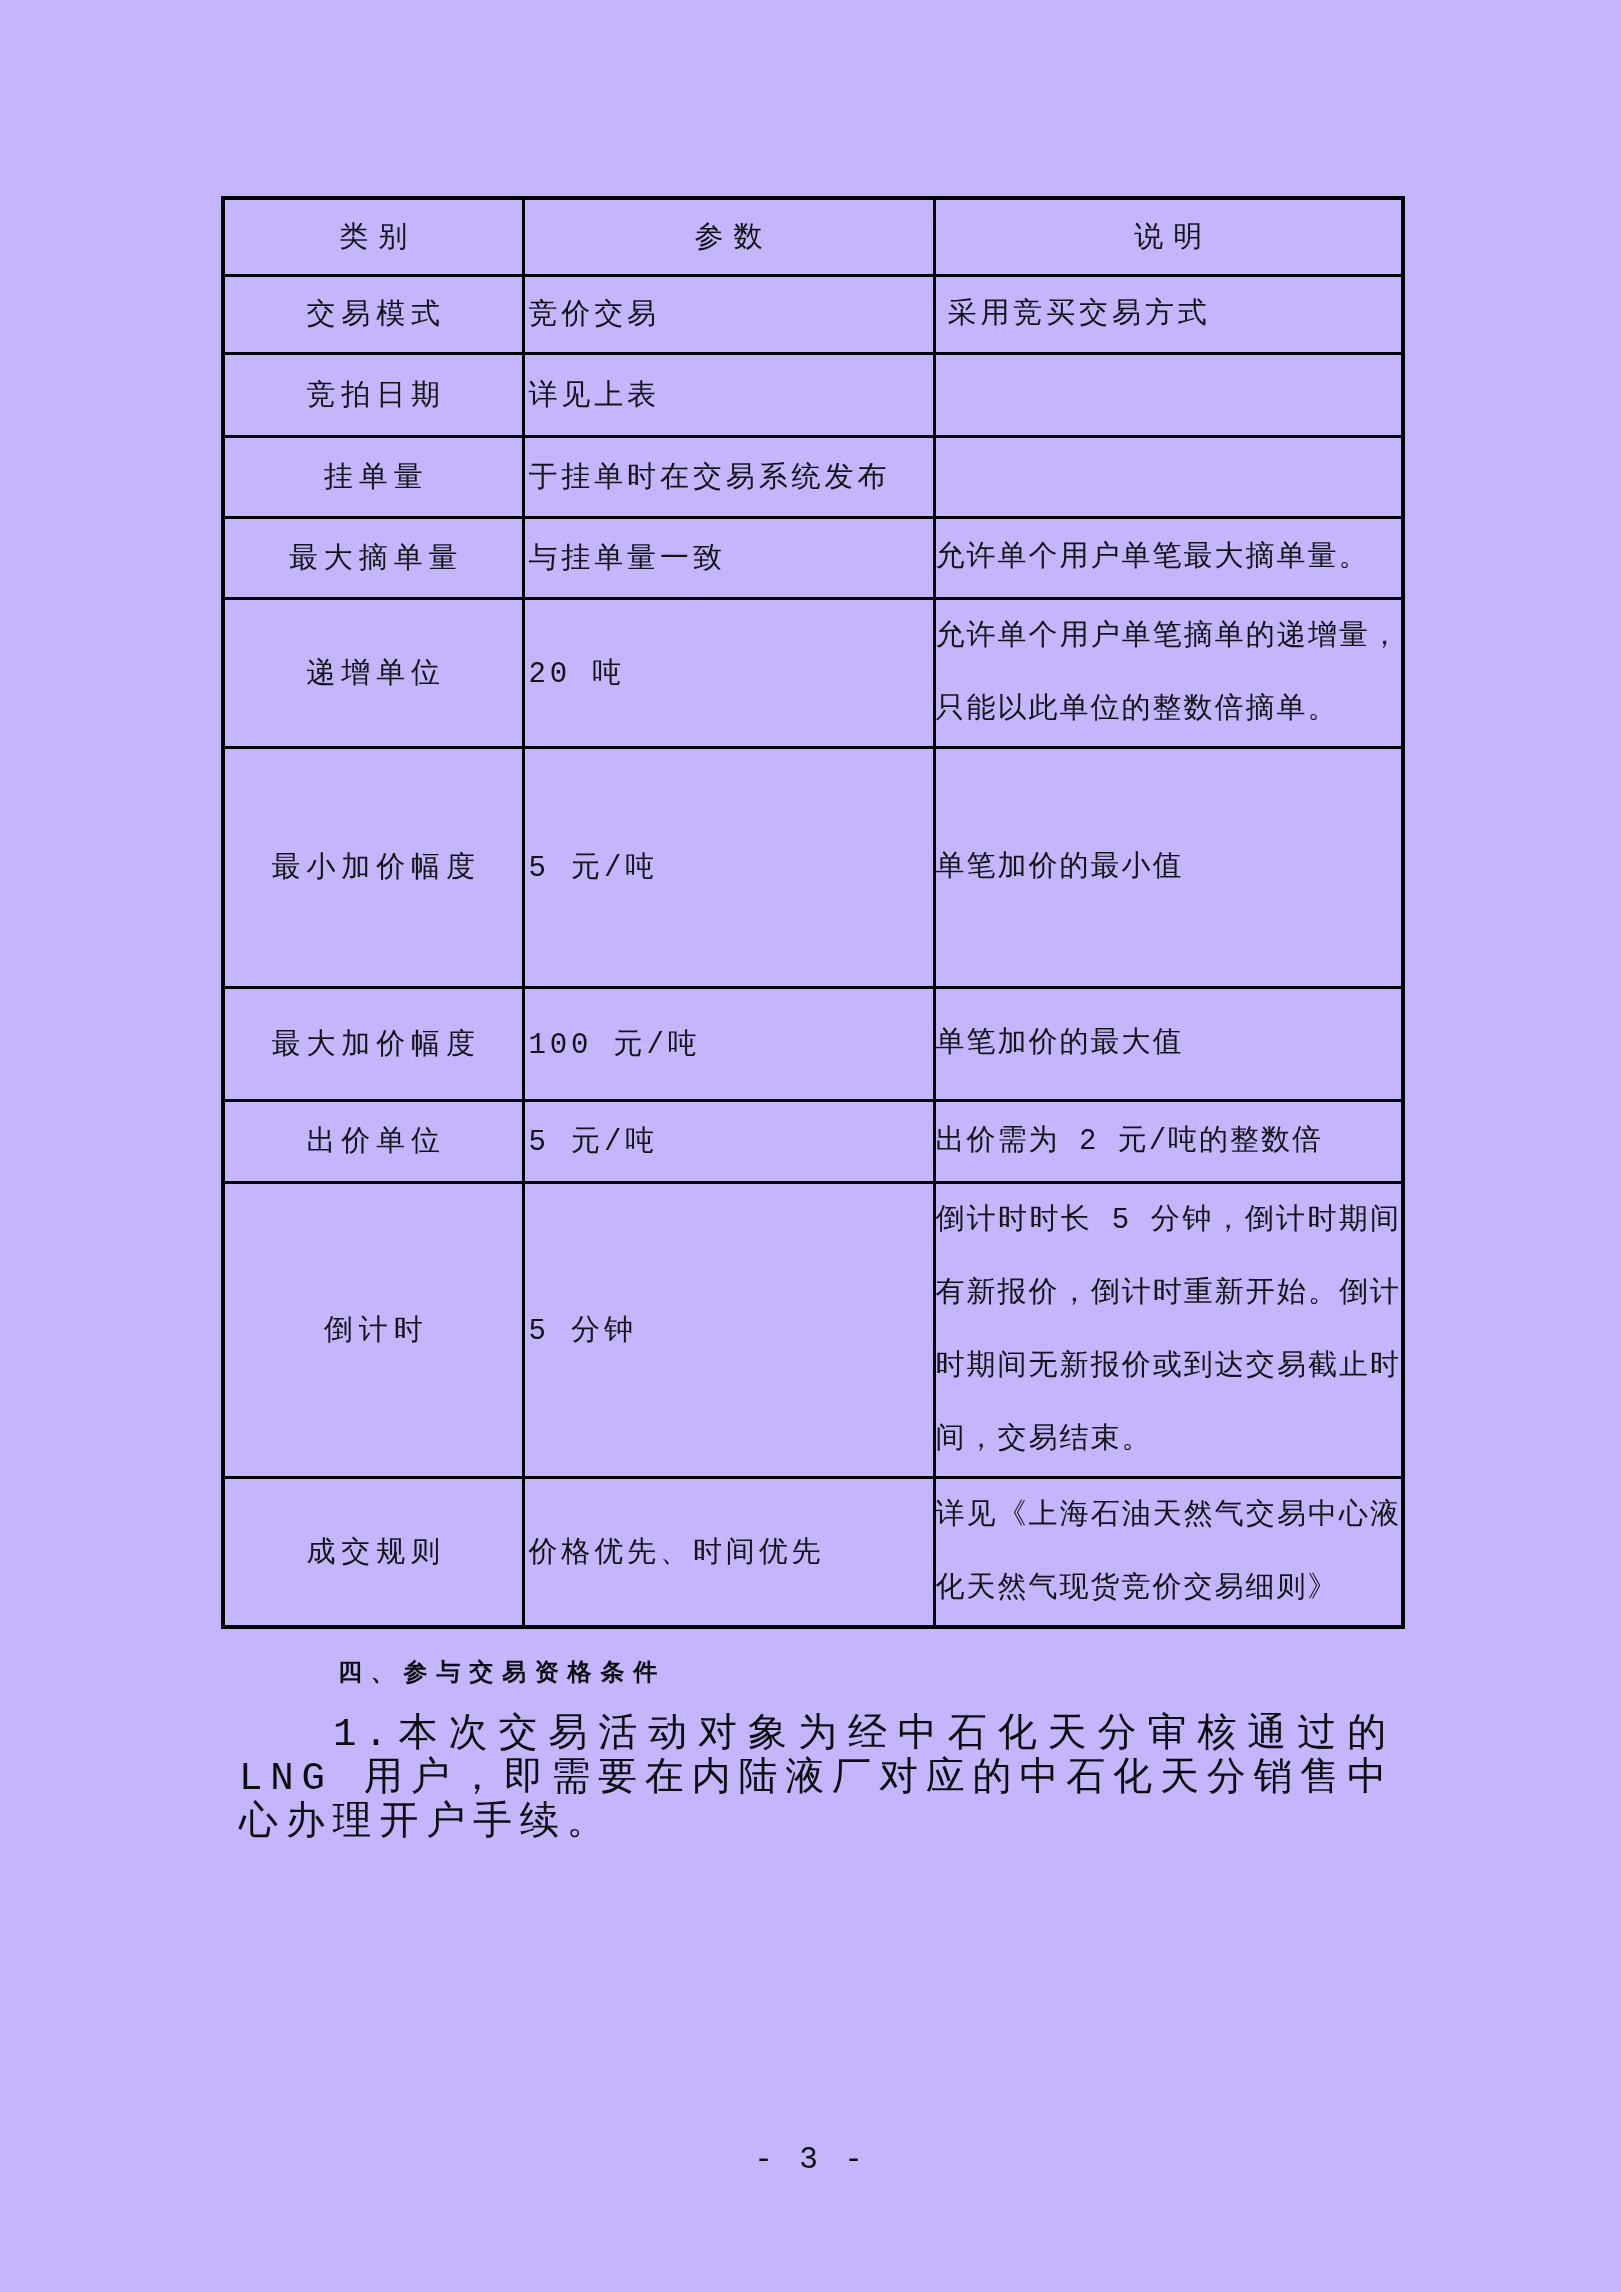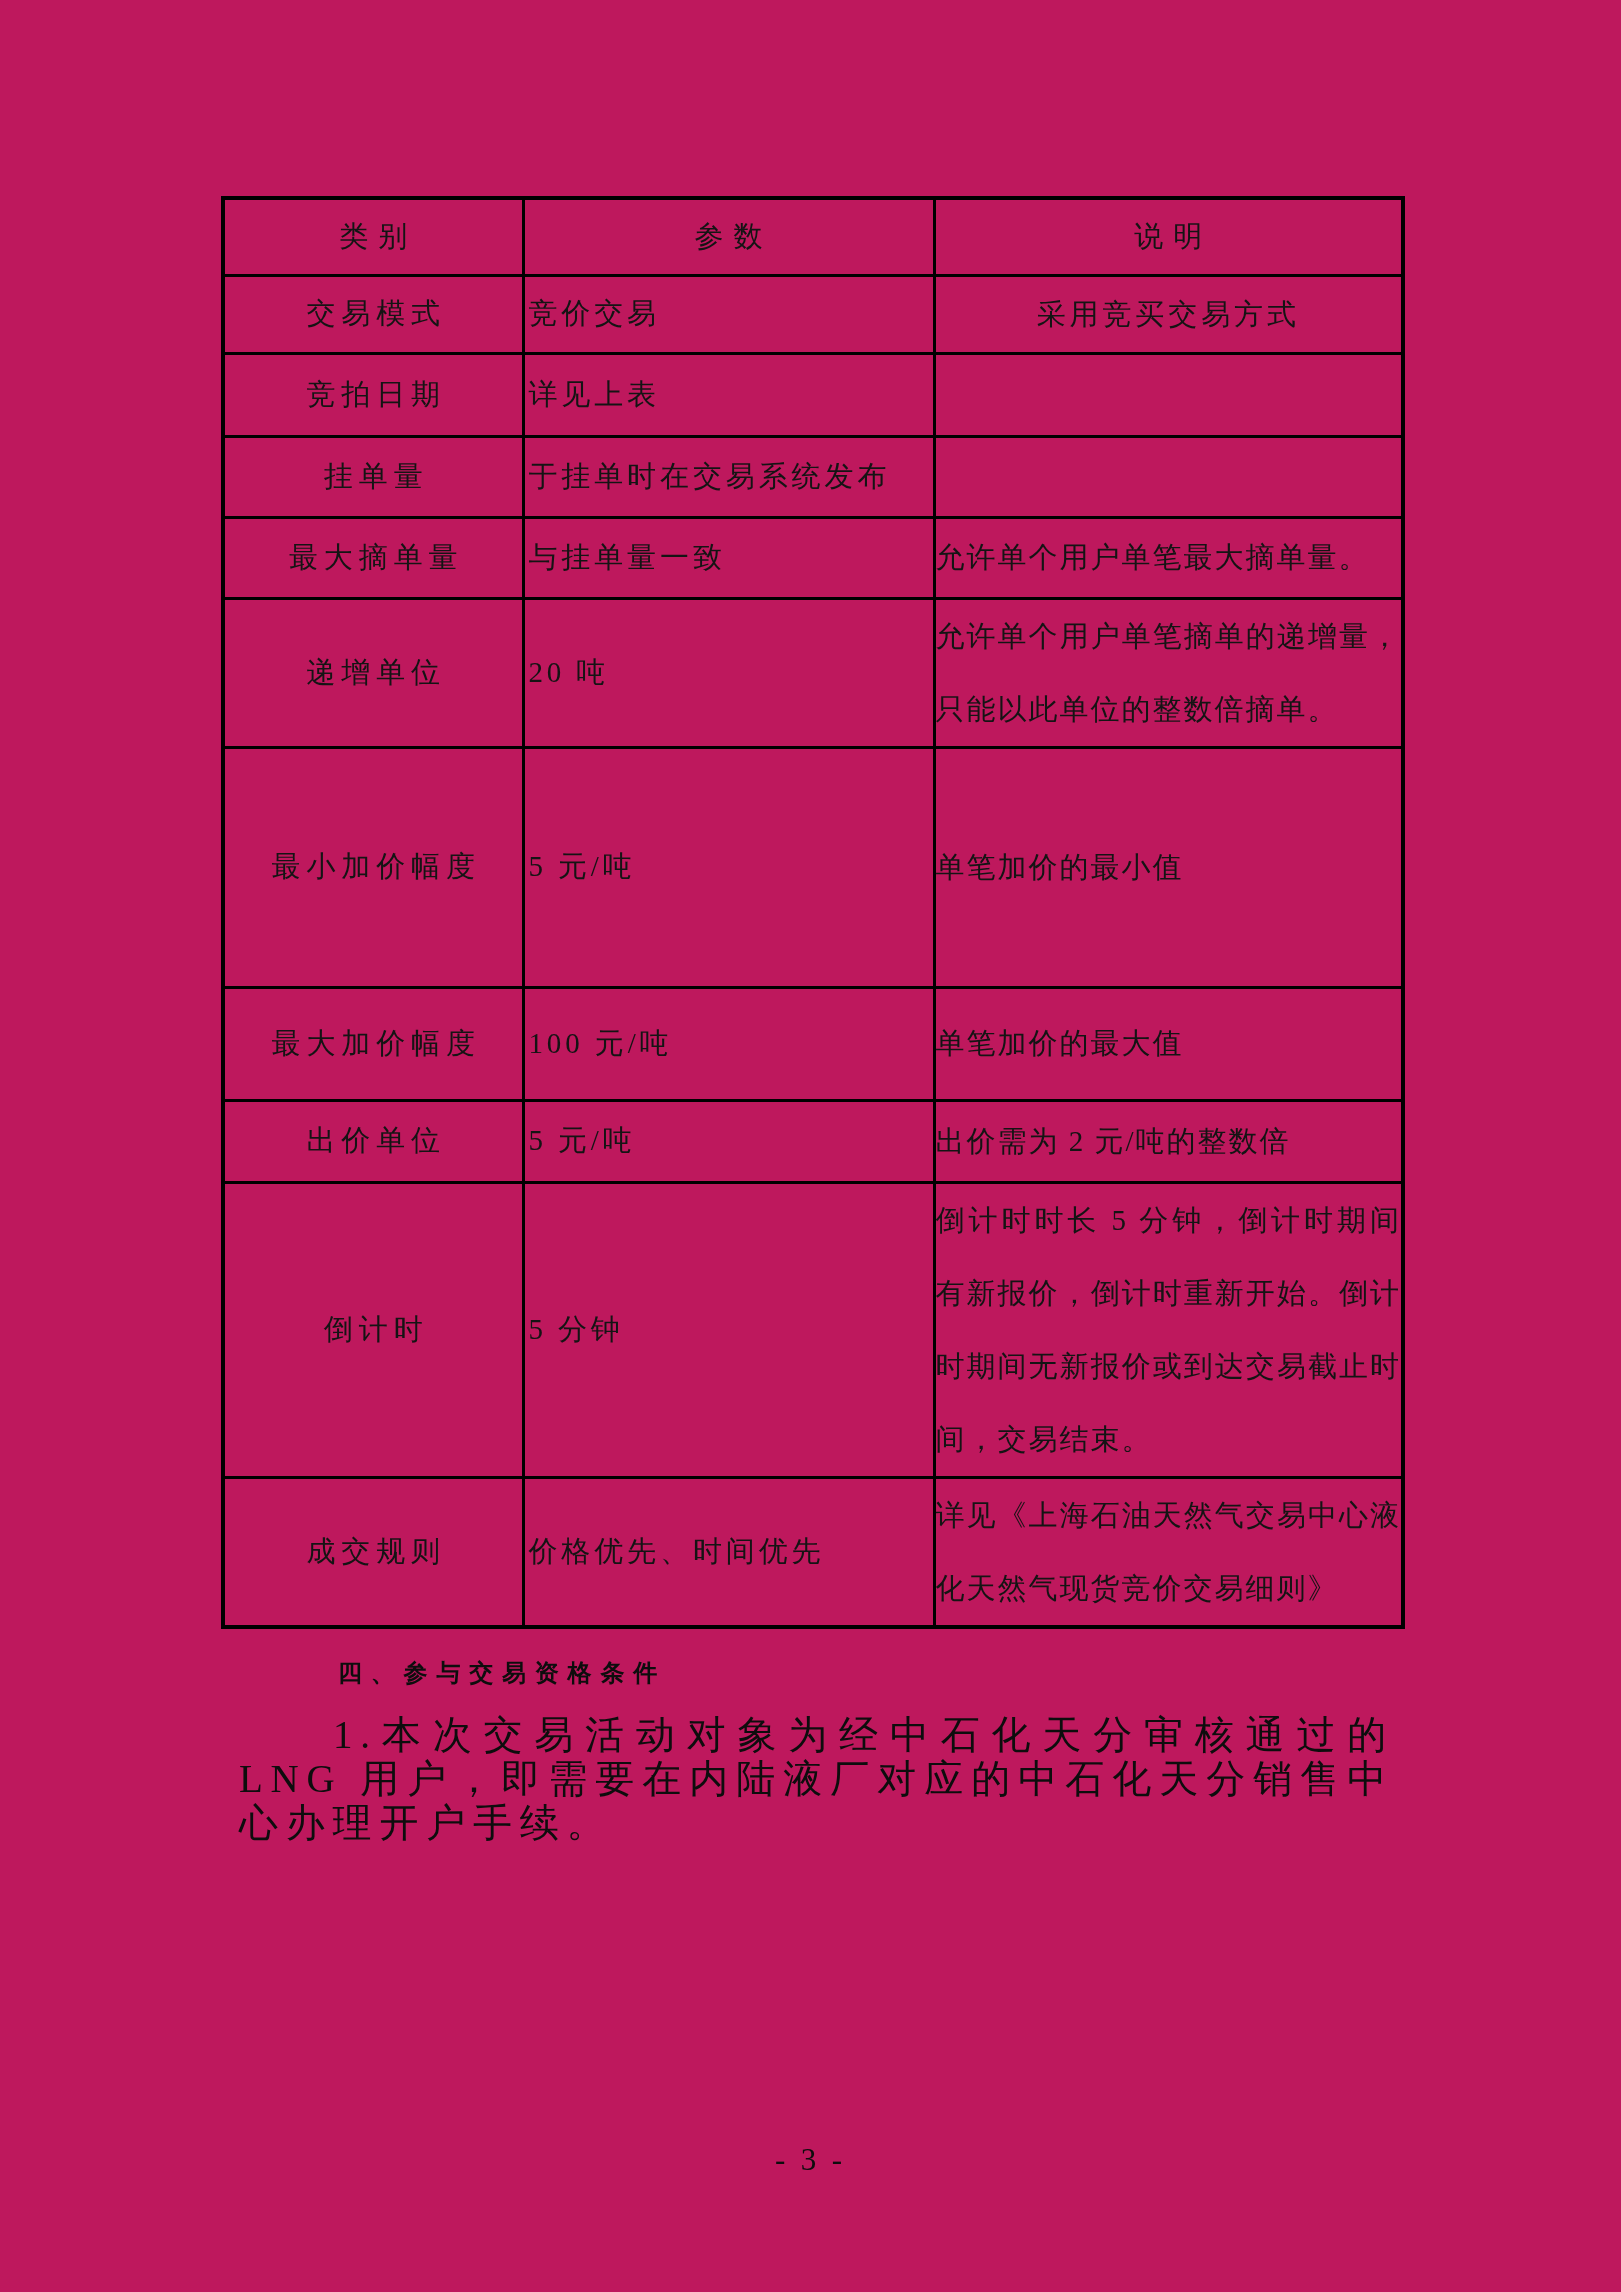--- a/index.html
+++ b/index.html
@@ -4,23 +4,23 @@
 <style>
   html, body {
     margin: 0;
     padding: 0;
     background: #ffffff;
   }
   .page {
     position: relative;
     width: 1621px;
     height: 2293px;
-    background: #be185d;
+    background: #c4b5fd;
     color: #111111;
-    font-family: Liberation Serif, serif;
+    font-family: Liberation Mono, monospace;
     overflow: hidden;
   }
   .content {
     position: absolute;
     left: 221px;
     top: 196px;
     width: 1179px;
   }
   table.param-table {
     border-collapse: collapse;
@@ -71,23 +71,23 @@
     text-indent: 3.9px;
   }
   td.cell-description {
     text-align: justify;
     letter-spacing: 2px;
     line-height: 73px;
     padding-left: 11.8px;
     padding-right: 7.8px;
   }
   td.cell-description.desc-center {
-    text-align: center;
+    text-align: left;
     letter-spacing: 3.9px;
-    padding-left: 0;
+    padding-left: 12px;
     padding-right: 0;
   }
 
   .section-heading {
     margin-left: 117px;
     margin-top: 19.6px;
     font-size: 24px;
     font-weight: bold;
     letter-spacing: 8.8px;
     line-height: 51px;

